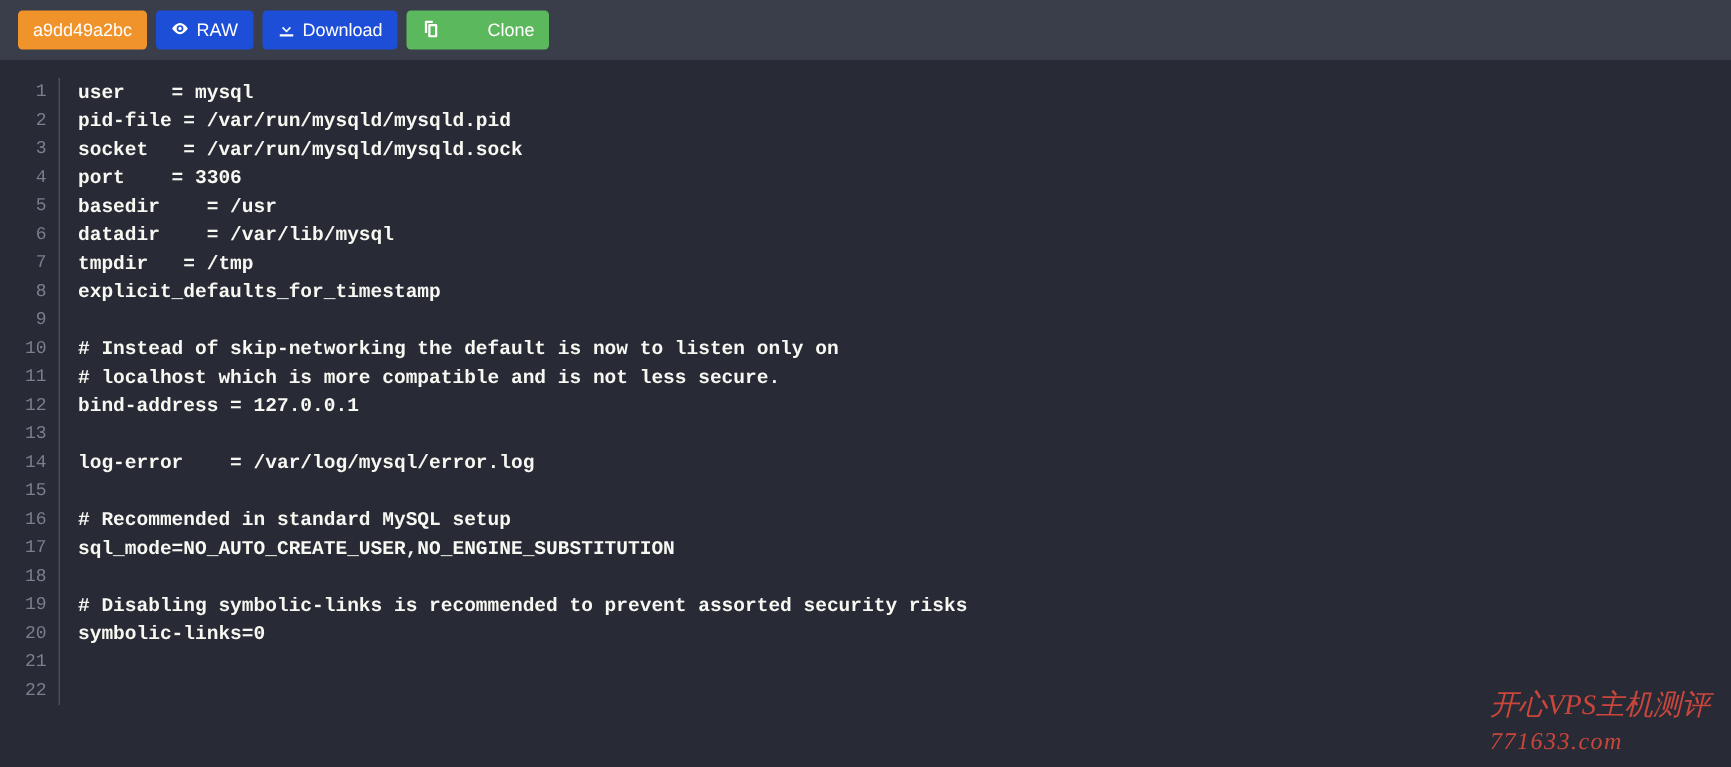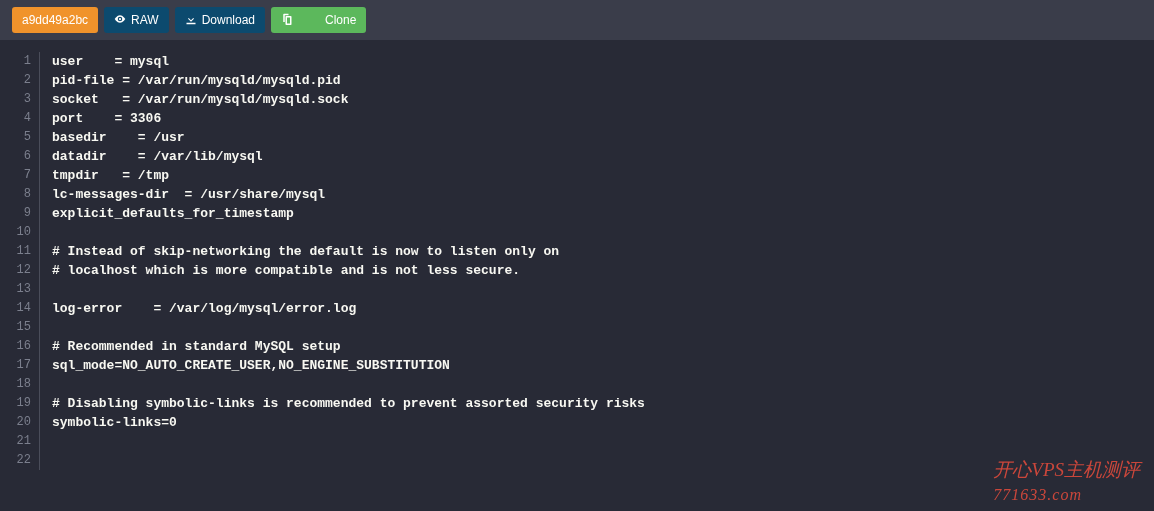--- a/index.html
+++ b/index.html
@@ -43,21 +43,21 @@
       color: #fff;
       cursor: pointer;
       border: none;
       background: #4a4d5a;
       height: 26px;
     }
     .btn-orange {
       background: #f0932b;
     }
     .btn-dark {
-      background: #0c4a6e;
+      background: #1d4ed8;
     }
     .btn-green {
       background: #5cb85c;
       gap: 32px;
     }
     .btn svg {
       width: 12px;
       height: 12px;
       fill: #fff;
     }
@@ -171,25 +171,25 @@
       <div>22</div>
     </div>
   <div class="code" id="code">
       <div class="code-line">user    = mysql</div>
       <div class="code-line">pid-file = /var/run/mysqld/mysqld.pid</div>
       <div class="code-line">socket   = /var/run/mysqld/mysqld.sock</div>
       <div class="code-line">port    = 3306</div>
       <div class="code-line">basedir    = /usr</div>
       <div class="code-line">datadir    = /var/lib/mysql</div>
       <div class="code-line">tmpdir   = /tmp</div>
-      <div class="code-line">lc-messages-dir  = /usr/share/mysql</div>
       <div class="code-line">explicit_defaults_for_timestamp</div>
       <div class="code-line"></div>
       <div class="code-line"># Instead of skip-networking the default is now to listen only on</div>
       <div class="code-line"># localhost which is more compatible and is not less secure.</div>
+      <div class="code-line">bind-address = 127.0.0.1</div>
       <div class="code-line"></div>
       <div class="code-line">log-error    = /var/log/mysql/error.log</div>
       <div class="code-line"></div>
       <div class="code-line"># Recommended in standard MySQL setup</div>
       <div class="code-line">sql_mode=NO_AUTO_CREATE_USER,NO_ENGINE_SUBSTITUTION</div>
       <div class="code-line"></div>
       <div class="code-line"># Disabling symbolic-links is recommended to prevent assorted security risks</div>
       <div class="code-line">symbolic-links=0</div>
     </div>
 </div>

